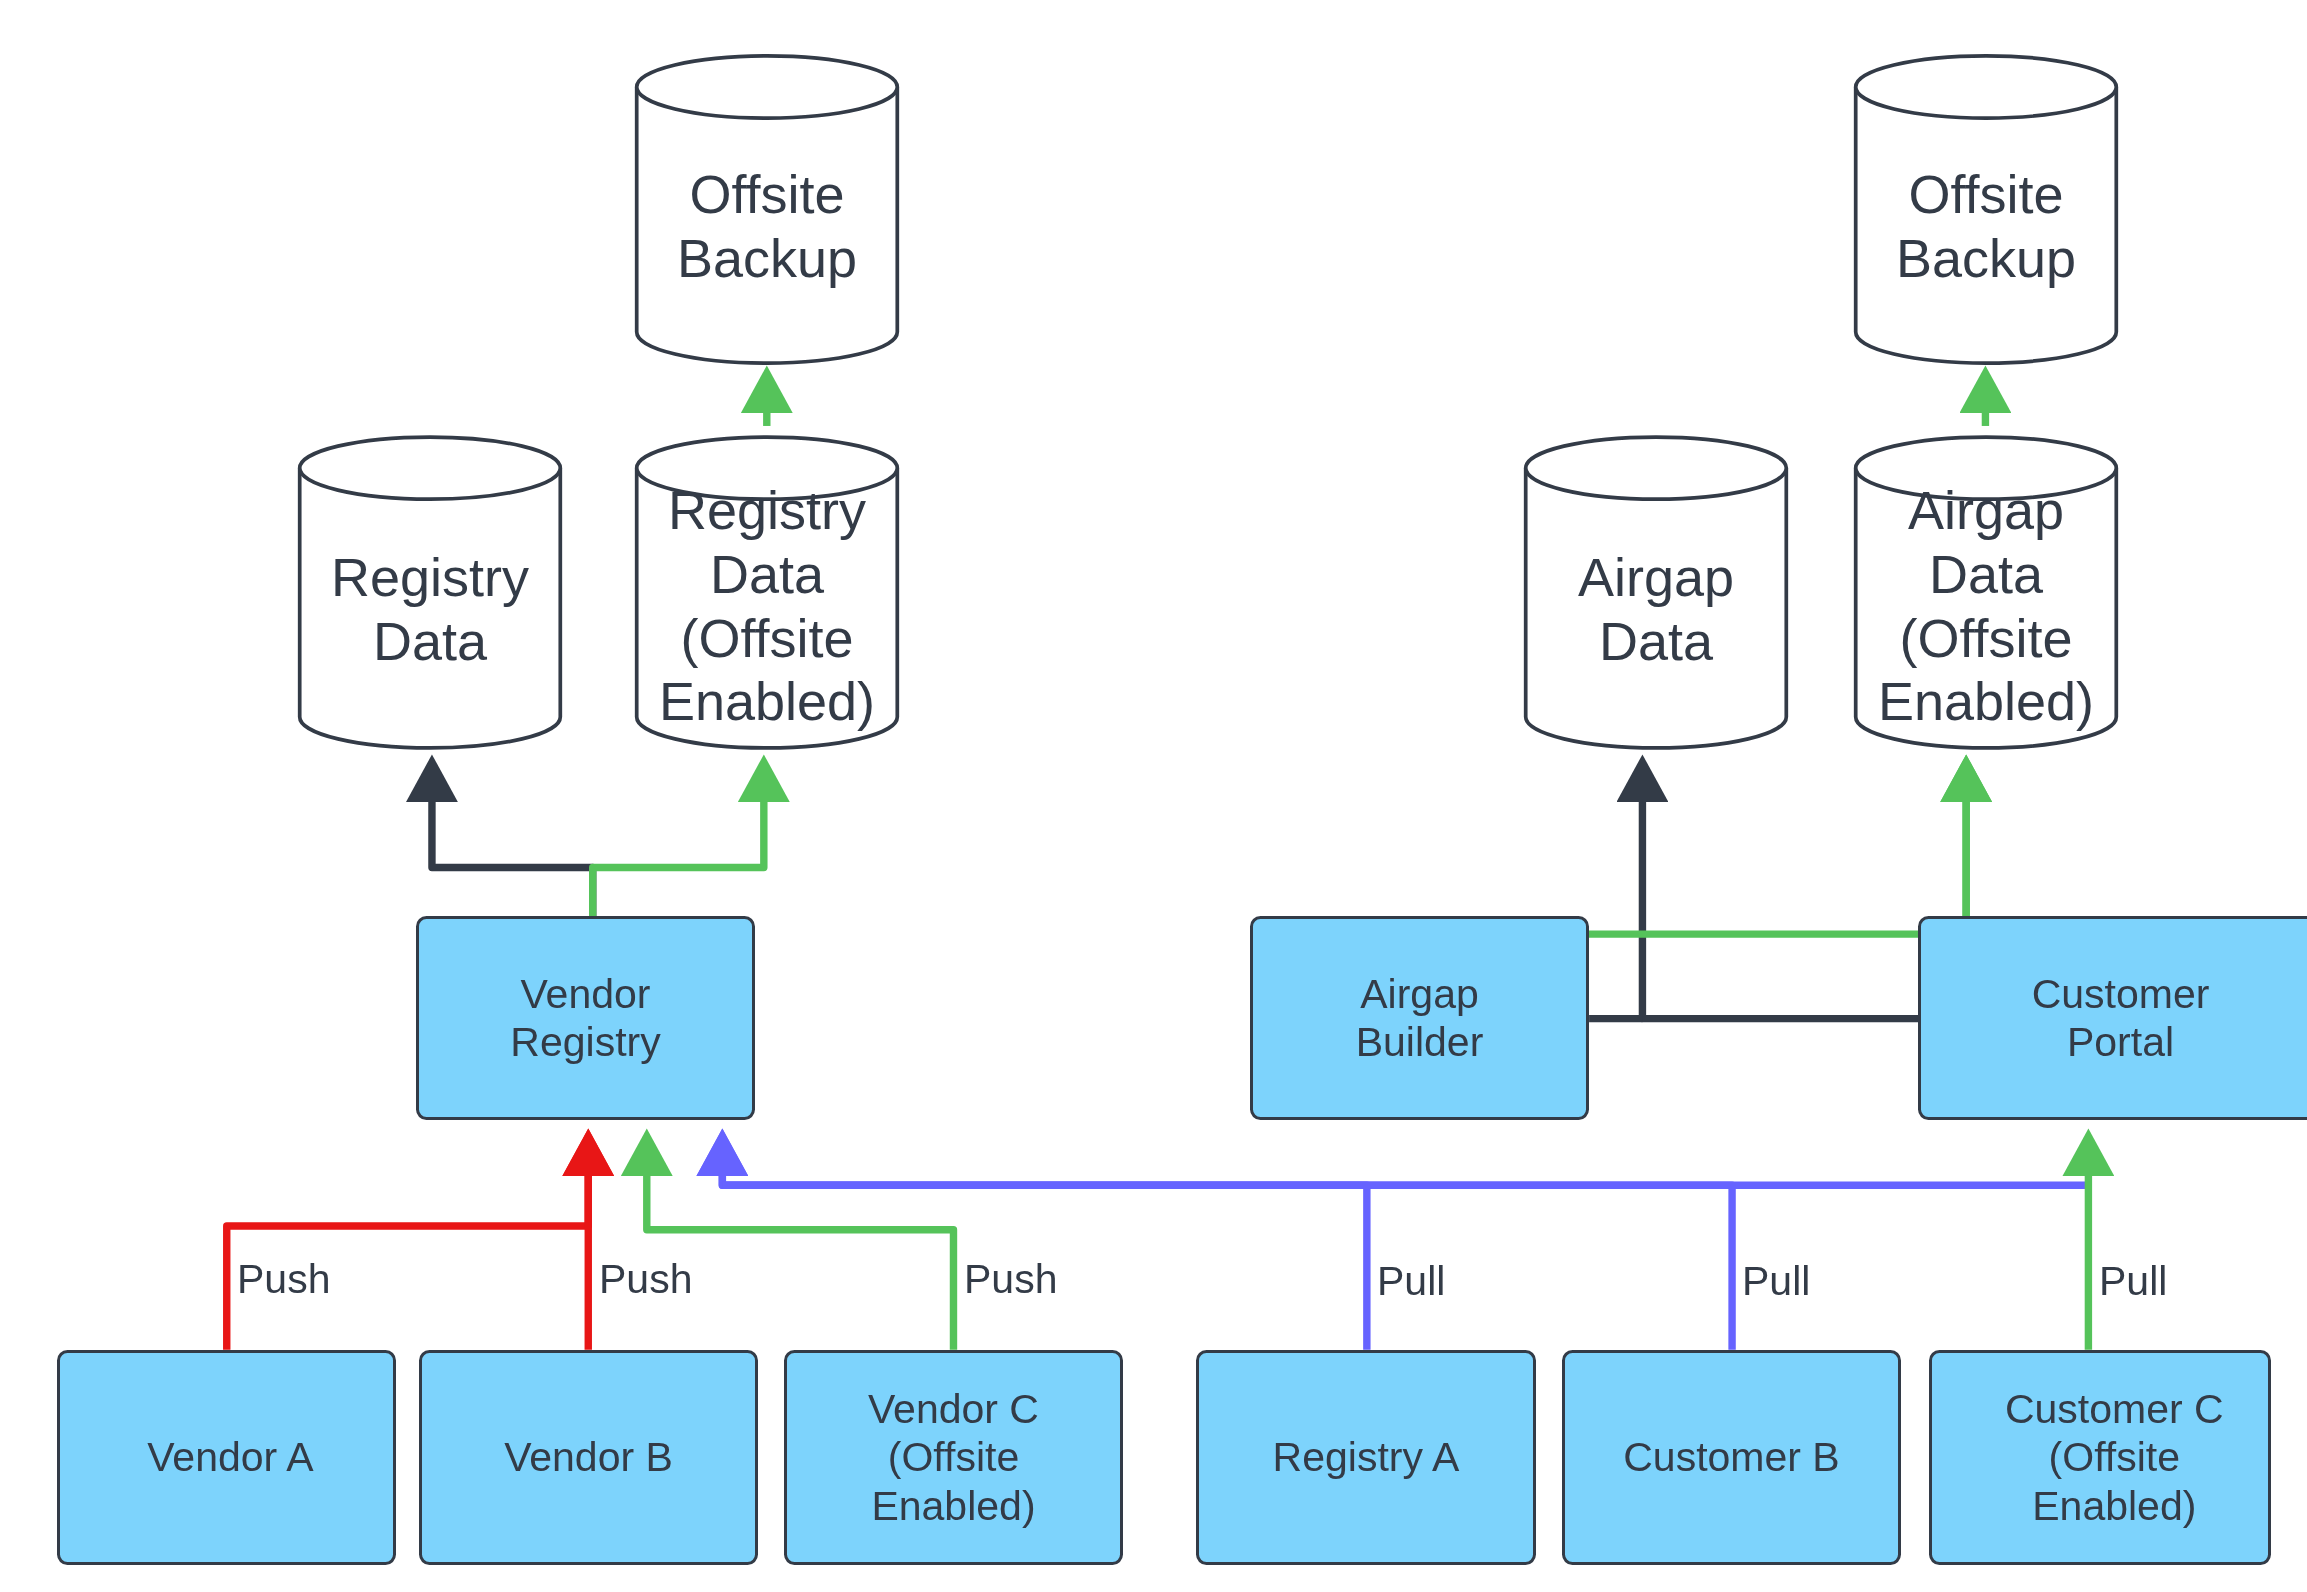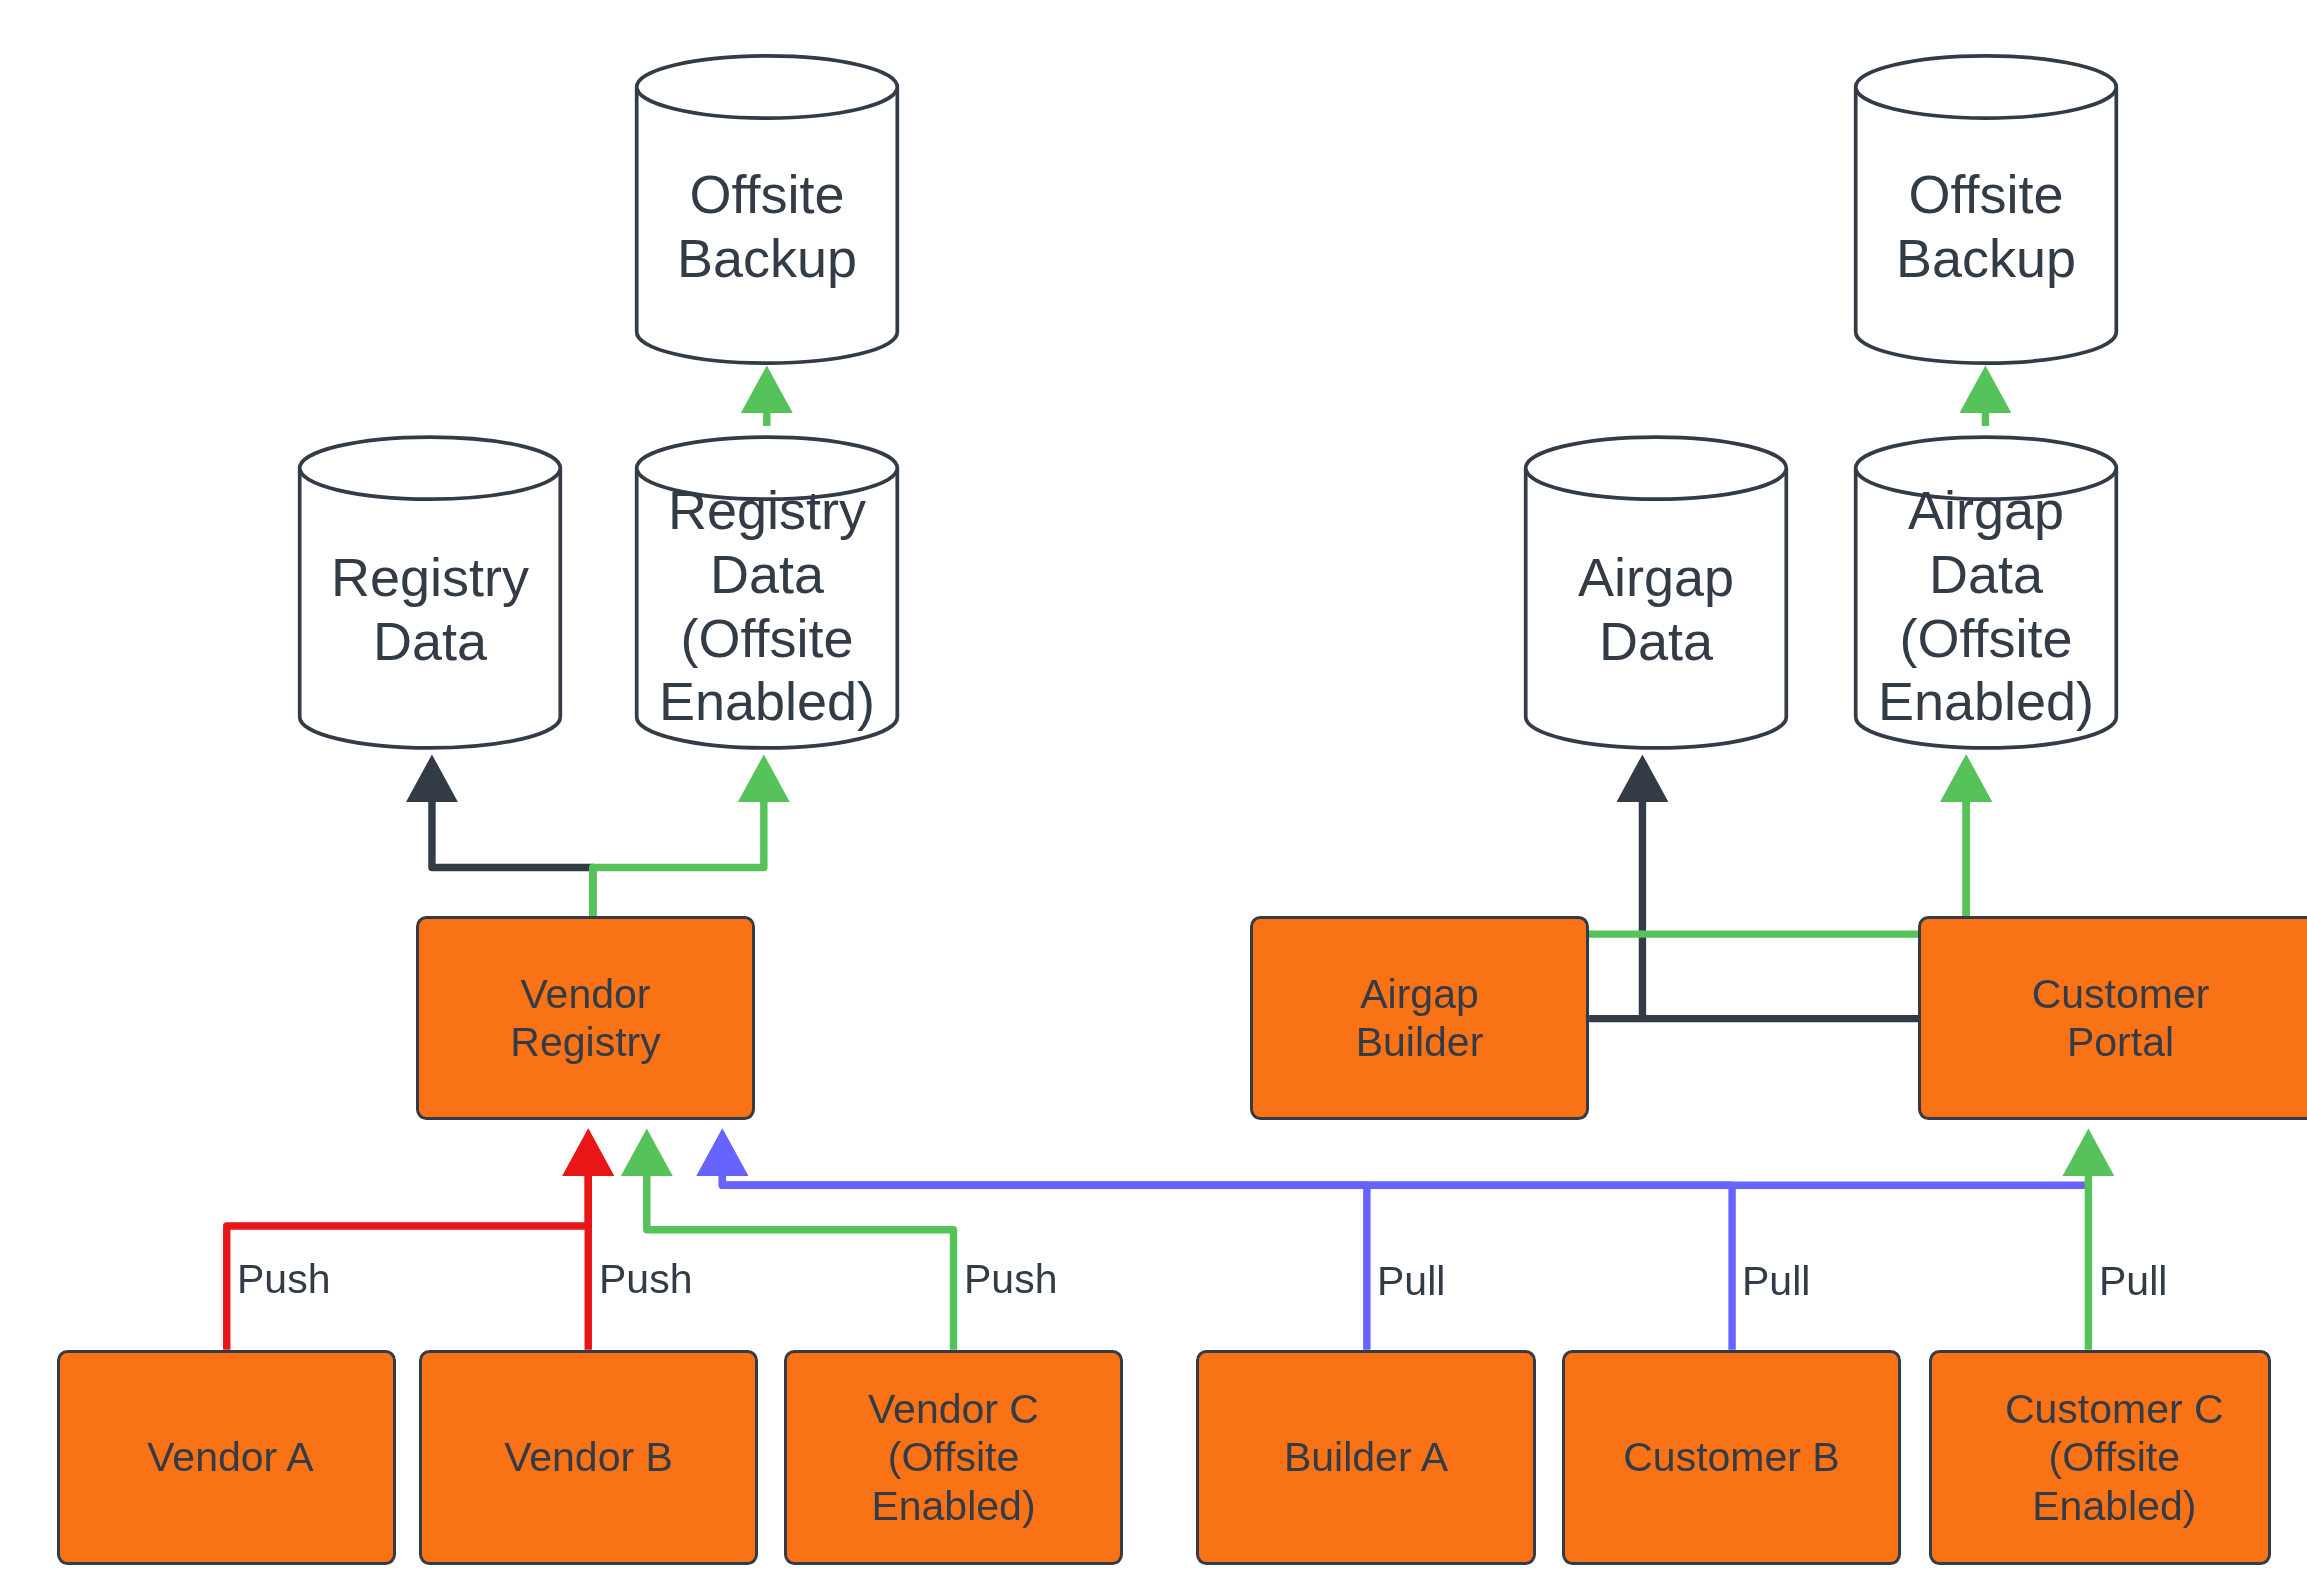--- a/index.html
+++ b/index.html
@@ -8,21 +8,21 @@
     width:2307px;height:1592px;
     background:#ffffff;
     font-family:"Liberation Sans", sans-serif;
     overflow:hidden;
   }
   #edges{position:absolute;left:0;top:0;width:2307px;height:1592px;}
   .node{position:absolute;box-sizing:border-box;}
   .box{
     border:3.7px solid #333b47;
     border-radius:10.4px;
-    background:#f97316;
+    background:#7dd3fc;
     display:flex;align-items:center;justify-content:center;
     text-align:center;
     color:#333b47;
     font-size:41px;
     line-height:1.18;
     padding:4.4px 7.4px;
   }
   .cyl{ }
   .cyl svg{position:absolute;left:0;top:0;}
   .cyl .cyl-label{
@@ -174,21 +174,21 @@
     <span style="white-space:pre-line;">Vendor B</span>
   </div>
 
   <div class="node box" style="left:784px;top:1350px;width:339px;height:215px;">
     <span style="white-space:pre-line;text-align:center;">Vendor C
 (Offsite
 Enabled)</span>
   </div>
 
   <div class="node box" style="left:1196px;top:1350px;width:340px;height:215px;">
-    <span style="white-space:pre-line;">Builder A</span>
+    <span style="white-space:pre-line;">Registry A</span>
   </div>
 
   <div class="node box" style="left:1562px;top:1350px;width:339px;height:215px;">
     <span style="white-space:pre-line;">Customer B</span>
   </div>
 
   <div class="node box" style="left:1929px;top:1350px;width:342px;height:215px;padding-left:36px;">
     <span style="white-space:pre-line;">Customer C
 (Offsite
 Enabled)</span>

